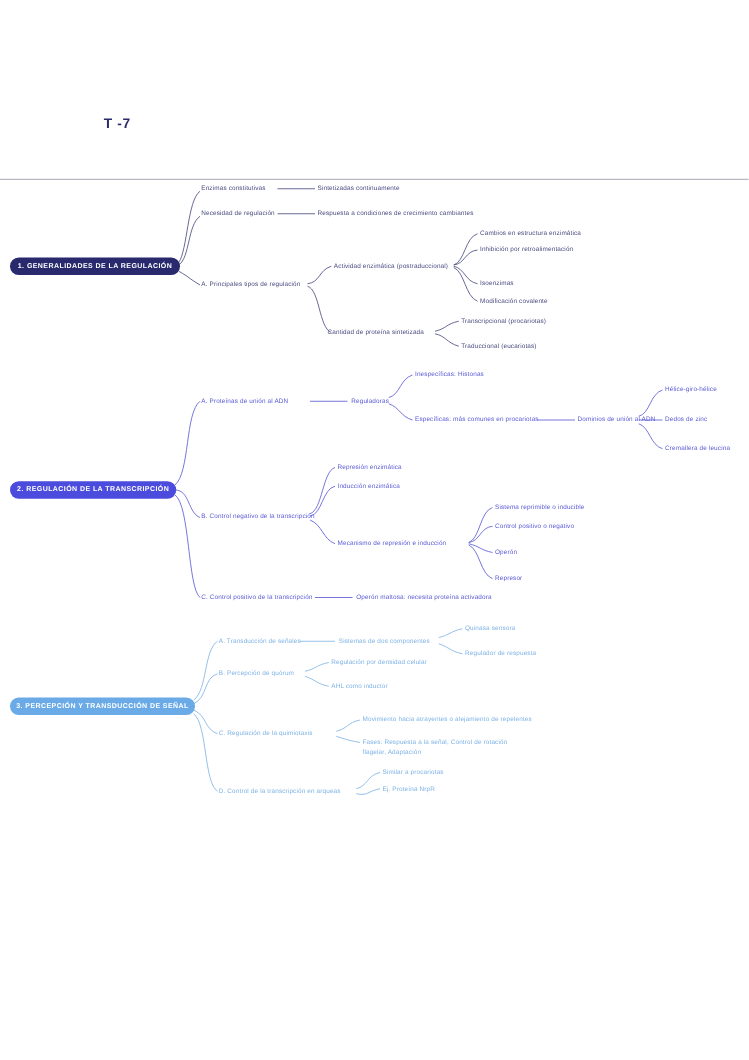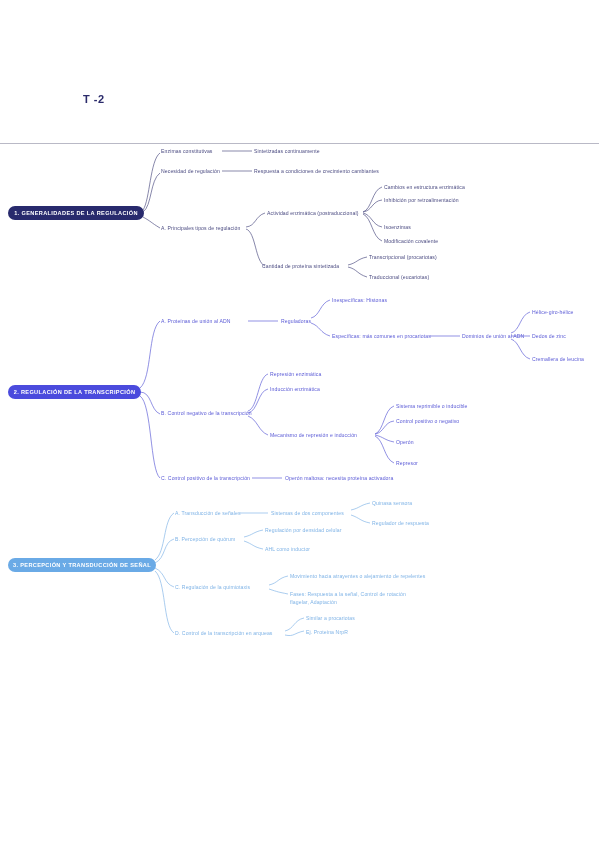--- a/index.html
+++ b/index.html
@@ -45,21 +45,21 @@
   .lbl.wrap{white-space:normal;width:118px;}
   .c1{color:#4a4a80;}   
   .c2{color:#5a5ad6;}
   .c3{color:#7fb3e6;}
 </style>
 </head>
 <body>
 
 <div class="page">
 
-  <div class="doc-title">T -2</div>
+  <div class="doc-title">T -7</div>
   <div class="hrule"></div>
 
   <svg class="wires" viewBox="0 0 599 848">
     <g stroke="#4a4a80" stroke-width="0.7" opacity="0.95">
 
       <path d="M20,213 L13,213"></path>
 
       <path d="M143,210 C150,200 150,160 160,153"></path>
       <path d="M143,212 C152,206 150,180 160,173"></path>
       <path d="M143,217 C152,222 150,222 160,228"></path>

